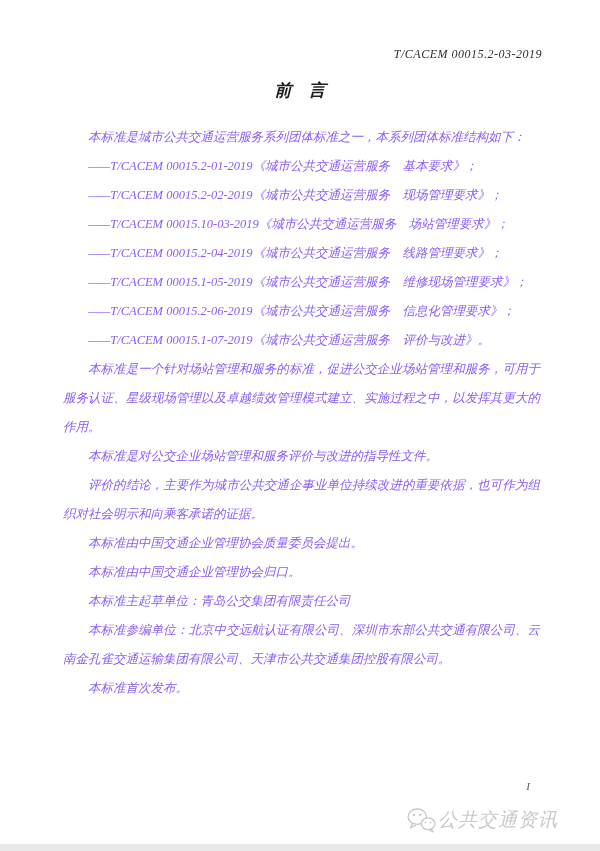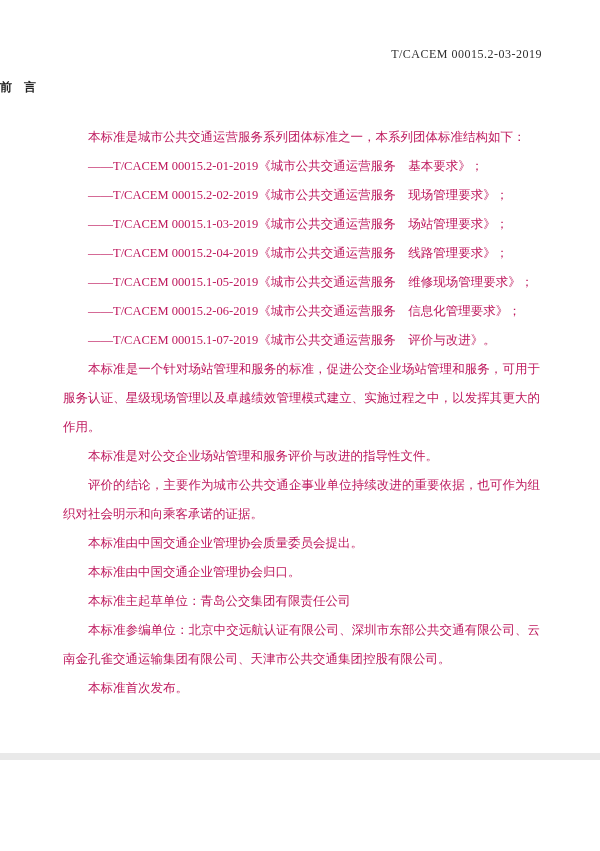--- a/index.html
+++ b/index.html
@@ -3,58 +3,60 @@
 <meta charset="utf-8">
 <style>
   html, body {
     margin: 0;
     padding: 0;
     background: #ffffff;
   }
   .page {
     position: relative;
     width: 600px;
-    height: 760px;
+    height: 851px;
     background: #ffffff;
     overflow: hidden;
     font-family: "Liberation Serif", "DejaVu Serif", serif;
     color: #3a3a3a;
+    font-style: italic;
   }
   .doc-number {
     position: absolute;
     top: 47px;
     right: 58px;
     font-size: 12px;
     letter-spacing: 0.5px;
     color: #2f2f2f;
     font-family: "Liberation Serif", "DejaVu Serif", serif;
   }
   .page-title {
     position: absolute;
     top: 79px;
     left: 0;
     width: 100%;
-    font-size: 12px;
+    text-align: center;
+    font-size: 17px;
     font-weight: 800;
     color: #1f1f1f;
     font-family: "Liberation Sans", "DejaVu Sans", sans-serif;
   }
   .content {
     position: absolute;
     top: 123px;
     left: 63px;
     width: 477px;
   }
   .content p {
     margin: 0;
     font-size: 12.5px;
     line-height: 29px;
     text-indent: 2em;
     text-align: justify;
-    color: #be185d;
+    color: #8b5cf6;
   }
   .page-number {
     position: absolute;
     top: 780px;
     right: 70px;
     font-size: 11px;
     color: #5a5a5a;
   }
   .watermark {
     position: absolute;
@@ -86,21 +88,21 @@
 <div class="page">
 
   <div class="doc-number">T/CACEM 00015.2-03-2019</div>
 
   <div class="page-title">前　言</div>
 
   <div class="content">
     <p>本标准是城市公共交通运营服务系列团体标准之一，本系列团体标准结构如下：</p>
     <p>——T/CACEM 00015.2-01-2019《城市公共交通运营服务　基本要求》；</p>
     <p>——T/CACEM 00015.2-02-2019《城市公共交通运营服务　现场管理要求》；</p>
-    <p>——T/CACEM 00015.1-03-2019《城市公共交通运营服务　场站管理要求》；</p>
+    <p>——T/CACEM 00015.10-03-2019《城市公共交通运营服务　场站管理要求》；</p>
     <p>——T/CACEM 00015.2-04-2019《城市公共交通运营服务　线路管理要求》；</p>
     <p>——T/CACEM 00015.1-05-2019《城市公共交通运营服务　维修现场管理要求》；</p>
     <p>——T/CACEM 00015.2-06-2019《城市公共交通运营服务　信息化管理要求》；</p>
     <p>——T/CACEM 00015.1-07-2019《城市公共交通运营服务　评价与改进》。</p>
     <p>本标准是一个针对场站管理和服务的标准，促进公交企业场站管理和服务，可用于服务认证、星级现场管理以及卓越绩效管理模式建立、实施过程之中，以发挥其更大的作用。</p>
     <p>本标准是对公交企业场站管理和服务评价与改进的指导性文件。</p>
     <p>评价的结论，主要作为城市公共交通企事业单位持续改进的重要依据，也可作为组织对社会明示和向乘客承诺的证据。</p>
     <p>本标准由中国交通企业管理协会质量委员会提出。</p>
     <p>本标准由中国交通企业管理协会归口。</p>
     <p>本标准主起草单位：青岛公交集团有限责任公司</p>

